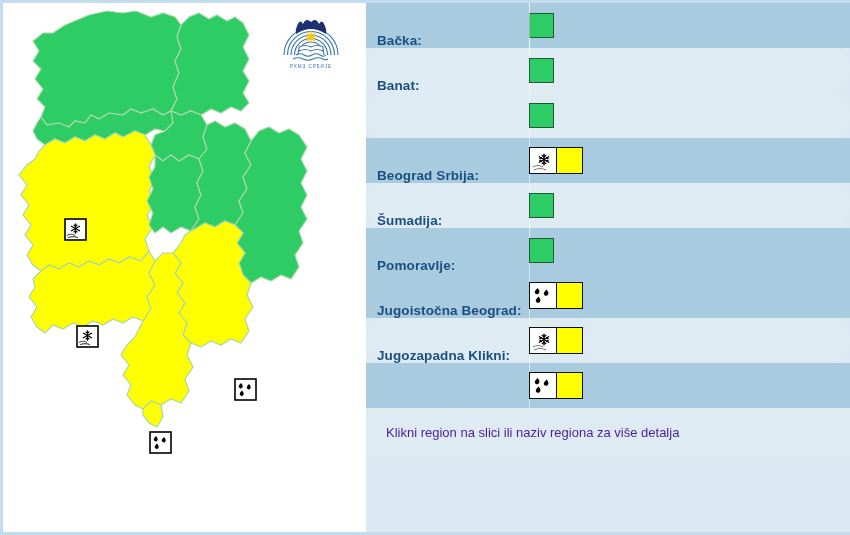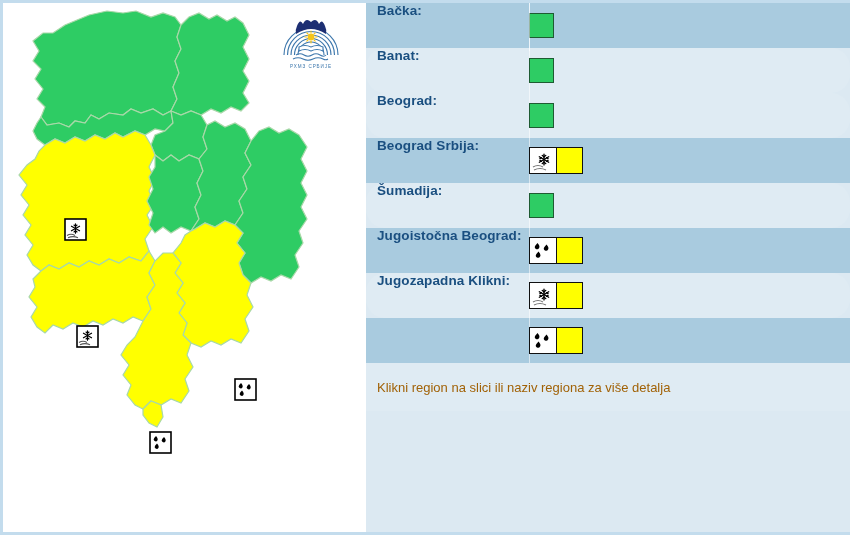--- a/index.html
+++ b/index.html
@@ -50,21 +50,21 @@
     background: #dce9f2;
     border-top: 3px solid #c3dced;
     border-bottom: 3px solid #c3dced;
     box-sizing: border-box;
     overflow: hidden;
   }
   .row {
     position: relative;
     height: 45px;
     display: flex;
-    align-items: flex-start;
+    align-items: flex-end;
     box-sizing: border-box;
   }
   .row.odd  { background: #a9cbdf; }
   .row.even { background: #dfebf3; border-radius: 19px; }
 
   .region-name {
     width: 140px;
     padding-left: 11px;
     font-size: 13.5px;
     font-weight: bold;
@@ -122,23 +122,23 @@
   }
   .lvl-yellow { background: #ffff00; }
 
   .footnote-row {
     height: 48px;
     display: flex;
     align-items: center;
     background: #dfebf3;
   }
   .footnote {
-    padding-left: 11px;
+    padding-left: 20px;
     font-size: 13px;
-    color: #a16207;
+    color: #4c1d95;
   }
   .sep-foot {
     position: absolute;
     left: 163px;
     top: 0;
     width: 1px;
     height: 48px;
     background: rgba(255,255,255,0.55);
   }
 </style>
@@ -308,21 +308,20 @@
           </div>
         </div>
         <div class="row even">
           <div class="region-name">Banat:</div>
      <div class="sep"></div>
      <div class="badges">
             <div class="sq-green"></div>
           </div>
         </div>
         <div class="row even">
-          <div class="region-name">Beograd:</div>
      <div class="sep"></div>
      <div class="badges">
             <div class="sq-green"></div>
           </div>
         </div>
         <div class="row odd">
           <div class="region-name">Beograd Srbija:</div>
      <div class="sep"></div>
      <div class="badges">
             <div class="warn">
@@ -350,20 +349,27 @@
           </div>
         </div>
         <div class="row even">
           <div class="region-name">Šumadija:</div>
      <div class="sep"></div>
      <div class="badges">
             <div class="sq-green"></div>
           </div>
         </div>
         <div class="row odd">
+          <div class="region-name">Pomoravlje:</div>
+     <div class="sep"></div>
+     <div class="badges">
+            <div class="sq-green"></div>
+          </div>
+        </div>
+        <div class="row odd">
           <div class="region-name">Jugoistočna Beograd:</div>
      <div class="sep"></div>
      <div class="badges">
             <div class="warn">
          <div class="icon-cell">
   <svg viewBox="0 0 24 24" width="24" height="24">
     <g fill="#000">
       <path d="M6.5,4 q2.8,3 1.6,5.1 q-1.2,2 -3.2,0.8 q-2,-1.2 -0.5,-3.5 Z"></path>
       <path d="M15.5,5.5 q2.8,3 1.6,5.1 q-1.2,2 -3.2,0.8 q-2,-1.2 -0.5,-3.5 Z"></path>
       <path d="M7.5,12.5 q2.8,3 1.6,5.1 q-1.2,2 -3.2,0.8 q-2,-1.2 -0.5,-3.5 Z"></path>

